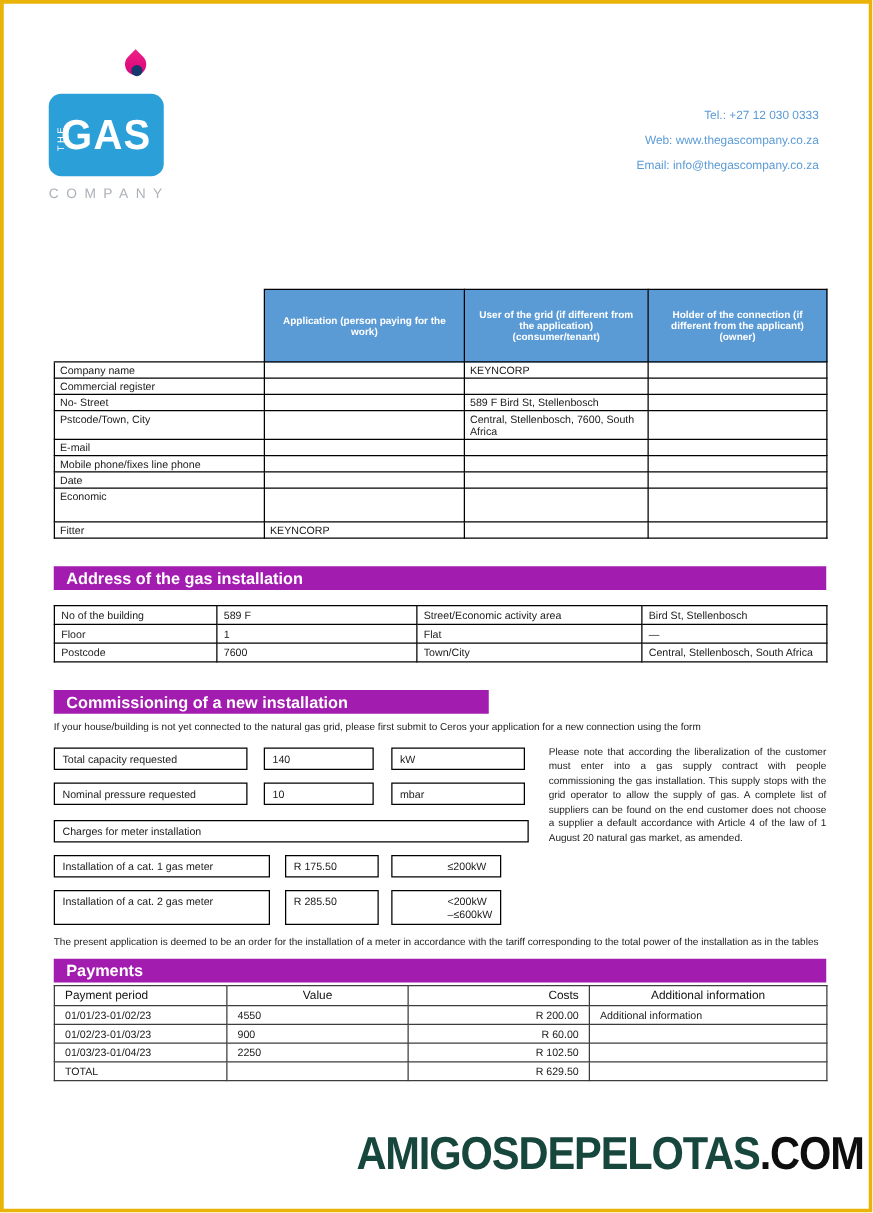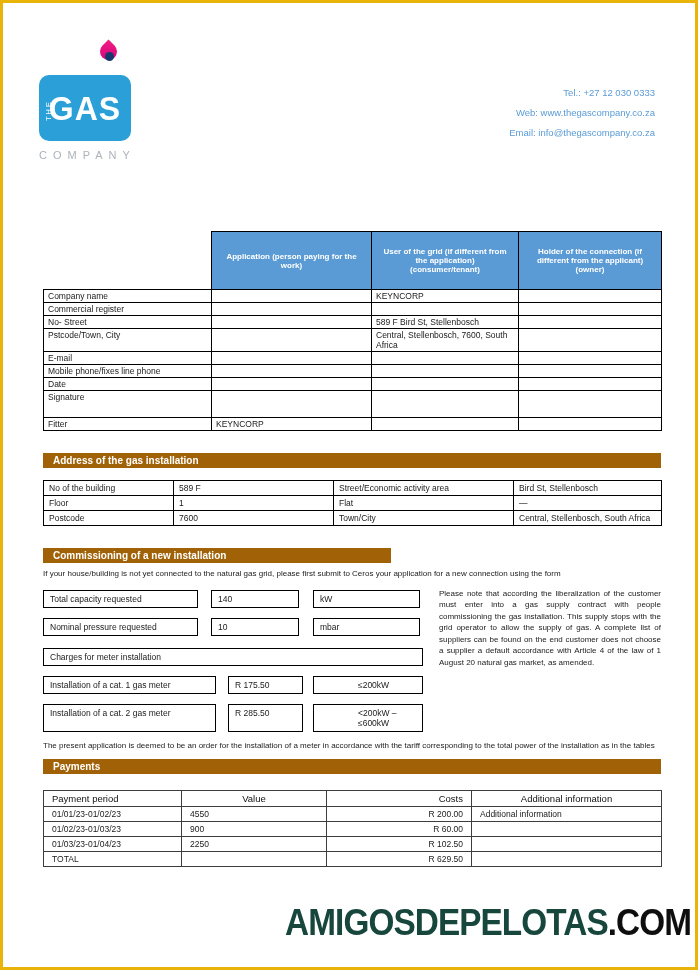--- a/index.html
+++ b/index.html
@@ -35,21 +35,21 @@
   .content { position:absolute; left:40px; top:228px; width:618px; }
 
   table { border-collapse:collapse; table-layout:fixed; width:618px; }
   .app-table th, .app-table td, .addr-table td { border:1px solid #000; }
   .app-table th { background:#5b9bd5; color:#fff; font-weight:700; font-size:8px;
     text-align:center; vertical-align:middle; padding:1px 10px; height:58px; }
   .app-table th.empty { background:#fff; border-top:1px solid #fff; border-left:1px solid #fff; }
   .app-table td { font-size:8.5px; padding:1px 4px; height:13px; vertical-align:top; }
   .app-table tr.tall td { height:27px; }
 
-  .section-bar { background:#a16207; color:#fff; font-weight:700; font-size:10px;
+  .section-bar { background:#a21caf; color:#fff; font-weight:700; font-size:13px;
     padding:2px 10px; margin-top:22px; }
   .bar-narrow { width:348px; }
 
   .addr-table { margin-top:12px; }
   .addr-table td { font-size:8.5px; padding:2px 5px; vertical-align:top; height:13px; }
 
   .intro { margin-top:6px; font-size:8px; line-height:10.5px; color:#222; }
 
   .comm-flex { display:flex; margin-top:8px; }
   .comm-left { width:385px; }
@@ -58,25 +58,25 @@
 
   .field-row { display:flex; margin-top:10px; }
   .field-row:first-child { margin-top:2px; }
   .box { border:1px solid #000; font-size:8.5px; padding:3px 6px; min-height:18px; }
   .label-box { width:155px; }
   .value-box { width:88px; margin-left:13px; }
   .unit-box { width:107px; margin-left:14px; }
   .charges-box { width:380px; margin-top:12px; }
   .meter-label-box { width:173px; }
   .meter-price-box { width:75px; margin-left:12px; }
-  .meter-range-box { width:110px; margin-left:10px;padding-left:44px; }
+  .meter-range-box { width:88px; margin-left:10px;padding-left:44px; }
 
   .footer-note { margin-top:9px; font-size:8px; line-height:10.5px; color:#222; }
 
-  .pay-table { margin-top:16px; }
+  .pay-table { margin-top:2px; }
   .pay-table th, .pay-table td { border:1px solid #3d3d3d; }
   .pay-table th { font-size:9.5px; font-weight:400; color:#111; padding:2px 8px; }
   .pay-table td { font-size:8.5px; padding:2px 8px; height:12px; }
   .al { text-align:left; } .ac { } .ar { text-align:right; }
 
   .watermark { position:absolute; top:899px; right:4px; font-weight:700;
     font-size:37px; letter-spacing:-1px; white-space:nowrap;
     transform:scaleX(0.9); transform-origin:right center; }
   .wm-main { color:#17463d; }
   .wm-com { color:#0e0e0e; }
@@ -156,21 +156,21 @@
         <td></td>
         <td></td>
       </tr>
       <tr>
         <td>Date</td>
         <td></td>
         <td></td>
         <td></td>
       </tr>
       <tr class="tall">
-        <td>Signature</td>
+        <td>Economic</td>
         <td></td>
         <td></td>
         <td></td>
       </tr>
       <tr>
         <td>Fitter</td>
         <td>KEYNCORP</td>
         <td></td>
         <td></td>
       </tr>

